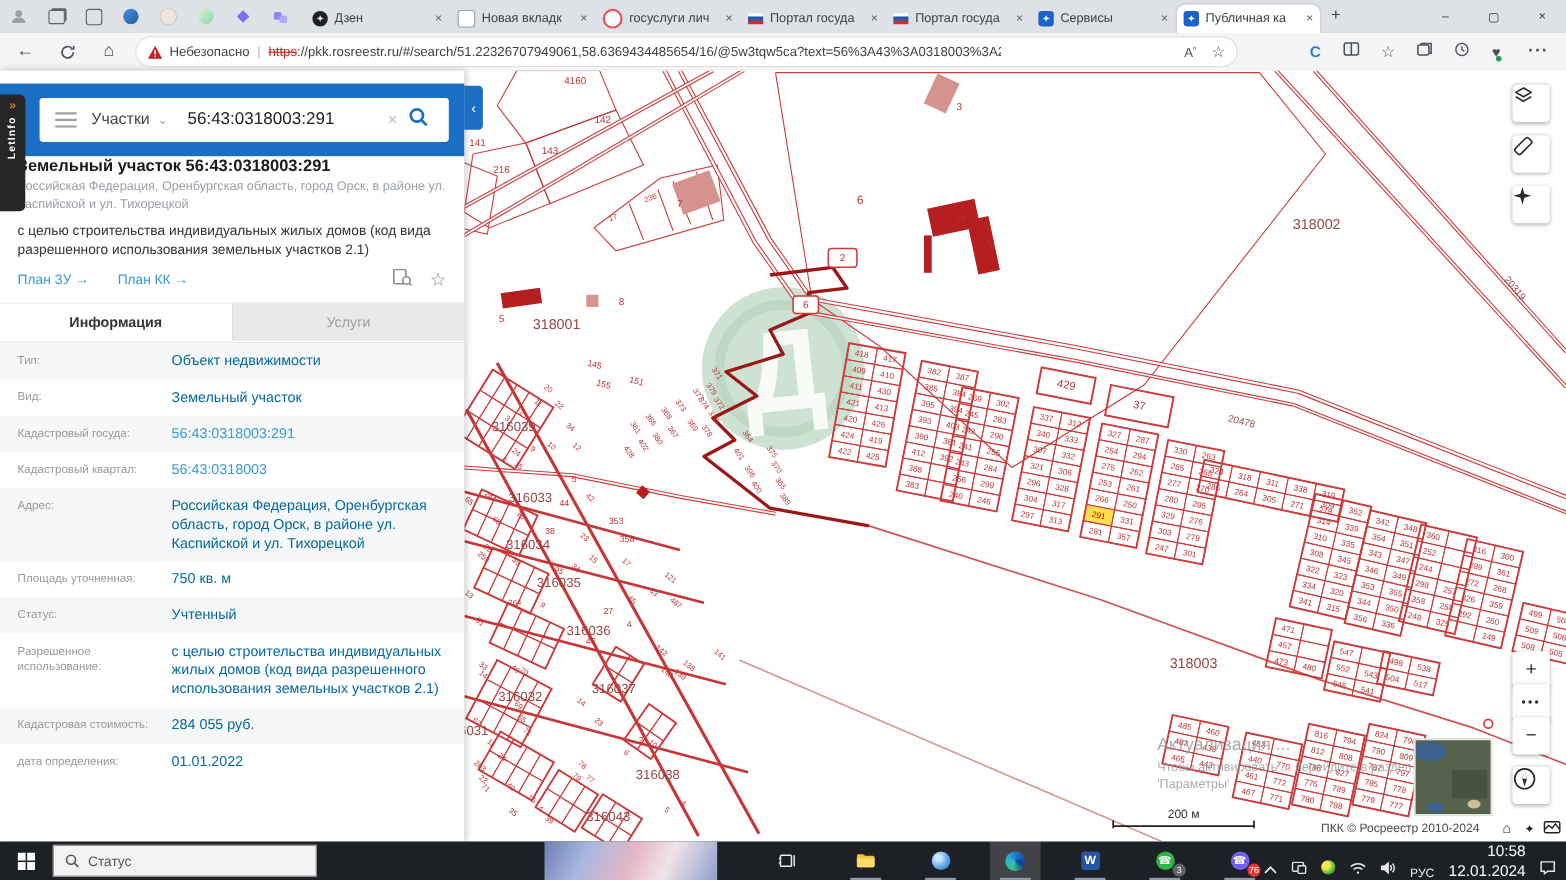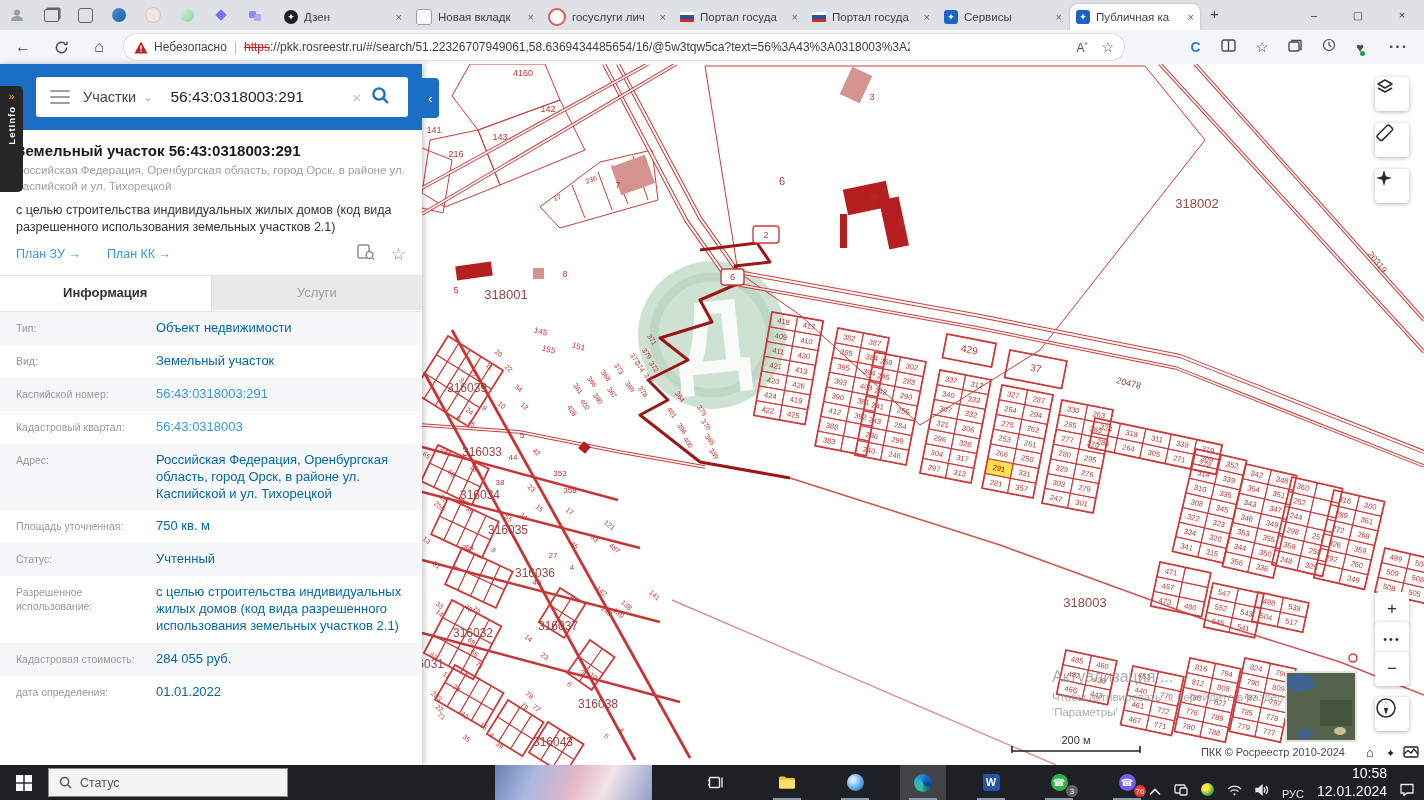--- a/index.html
+++ b/index.html
@@ -28,21 +28,21 @@
   #omnibox{position:relative;height:26px;border-radius:14px;background:#fff;box-shadow:0 0 0 1px #dcdfe3;
       margin-left:10px;width:980px;display:flex;align-items:center;padding:0 10px;font-size:12px;color:#333;}
   #omnibox .warn{color:#c5221f;display:flex;align-items:center;margin-right:6px;}
   #omnibox .sep{color:#b7babe;margin:0 7px;}
   .httpsred{color:#c5221f;text-decoration:line-through;}
   .urlrest{color:#3c4043;white-space:nowrap;overflow:hidden;max-width:640px;}
   #omnibox .right{margin-left:auto;display:flex;align-items:center;gap:14px;color:#4a4d52;font-size:12px;}
   #tbicons{margin-left:auto;display:flex;align-items:center;gap:20px;margin-right:16px;color:#4a4d52;}
   
   #panel{position:absolute;left:0;top:64px;width:422px;height:701px;background:#fff;z-index:5;box-shadow:2px 0 6px rgba(0,0,0,.22);}
-  #bluebar{position:absolute;left:0;top:0;width:422px;height:66px;background:#1a6fc4;}
+  #bluebar{position:absolute;left:0;top:12px;width:422px;height:66px;background:#1a6fc4;}
   #searchpill{position:absolute;left:36px;top:13px;width:372px;height:40px;background:#fff;border-radius:3px;display:flex;align-items:center;}
   #hamb{margin-left:14px;width:20px;}
   #hamb div{height:2.6px;background:#9aa0a6;margin:3.4px 0;border-radius:1px;}
   #cat{font-size:14.5px;color:#444;margin-left:13px;}
   #catchev{color:#9aa0a6;font-size:11px;margin-left:7px;}
   #query{border:0;outline:none;font-size:15.5px;color:#222;margin-left:16px;width:178px;font-family:"Liberation Sans",sans-serif;background:transparent;}
   #clearx{color:#b9bcc0;font-size:15px;margin-left:2px;}
   #collapse{position:absolute;left:422px;top:78px;width:17px;height:40px;background:#1a6fc4;color:#fff;border-radius:0 4px 4px 0;
       display:flex;align-items:center;justify-content:center;font-size:13px;z-index:6;}
   #letinfo{position:absolute;left:0;top:22px;width:23px;height:102px;background:#262626;border-radius:0 5px 5px 0;z-index:7;
@@ -278,21 +278,21 @@
       <div id="rows">
           <div class="mrow">
             <span class="lab">Тип:</span>
             <span class="val">Объект недвижимости</span>
           </div>
           <div class="mrow">
             <span class="lab">Вид:</span>
             <span class="val">Земельный участок</span>
           </div>
           <div class="mrow">
-            <span class="lab">Каспийской номер:</span>
+            <span class="lab">Кадастровый госуда:</span>
             <span class="val link">56:43:0318003:291</span>
           </div>
           <div class="mrow">
             <span class="lab">Кадастровый квартал:</span>
             <span class="val link">56:43:0318003</span>
           </div>
           <div class="mrow">
             <span class="lab">Адрес:</span>
             <span class="val">Российская Федерация, Оренбургская область, город Орск, в районе ул. Каспийской и ул. Тихорецкой</span>
           </div>

